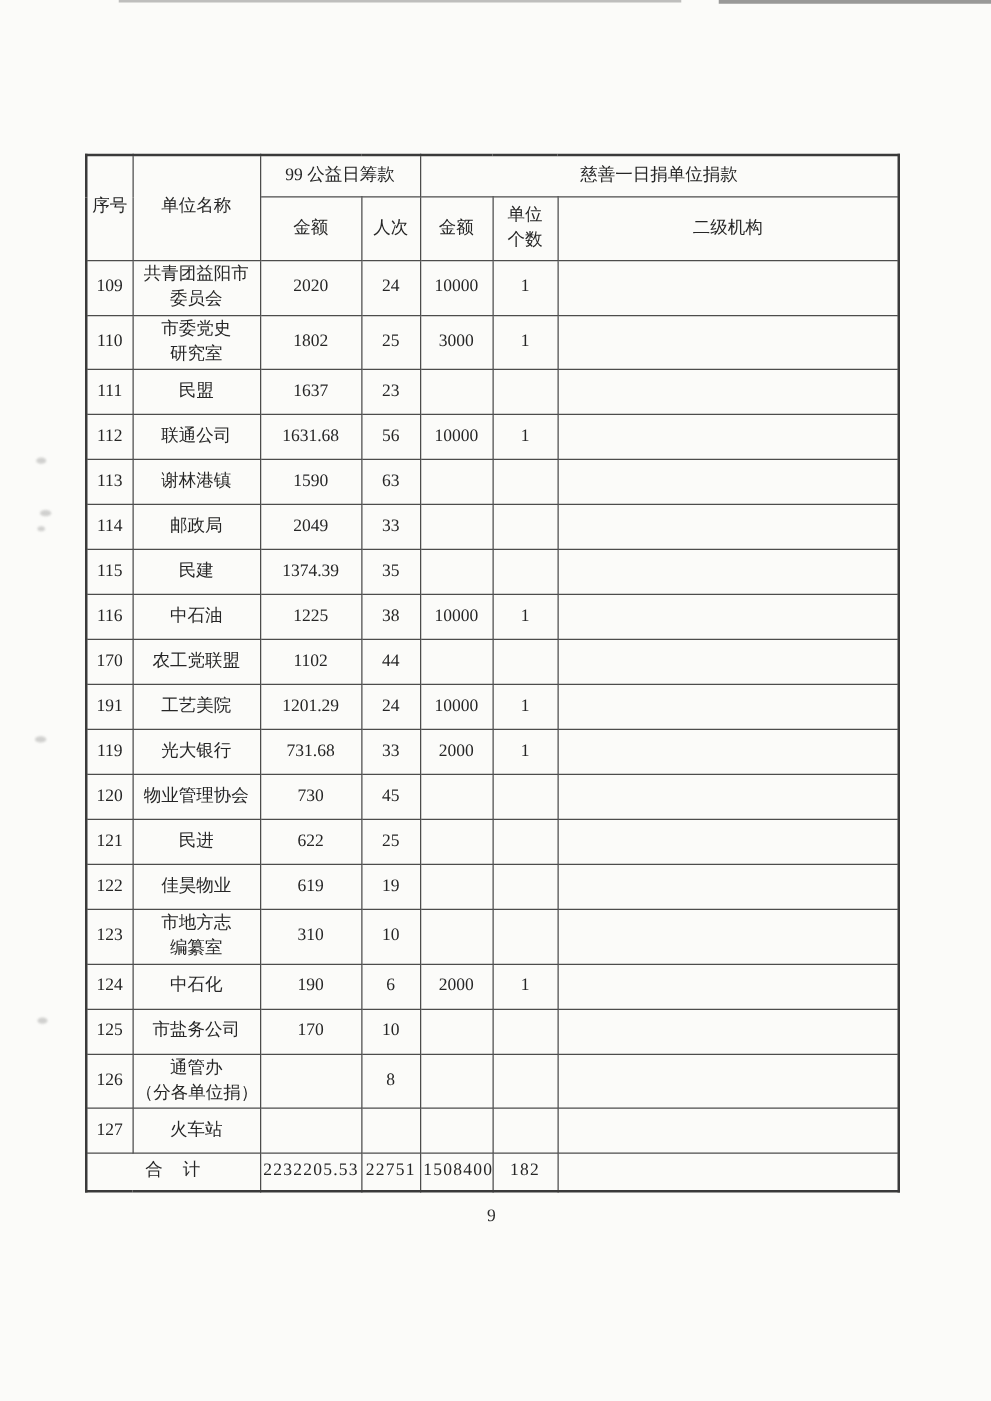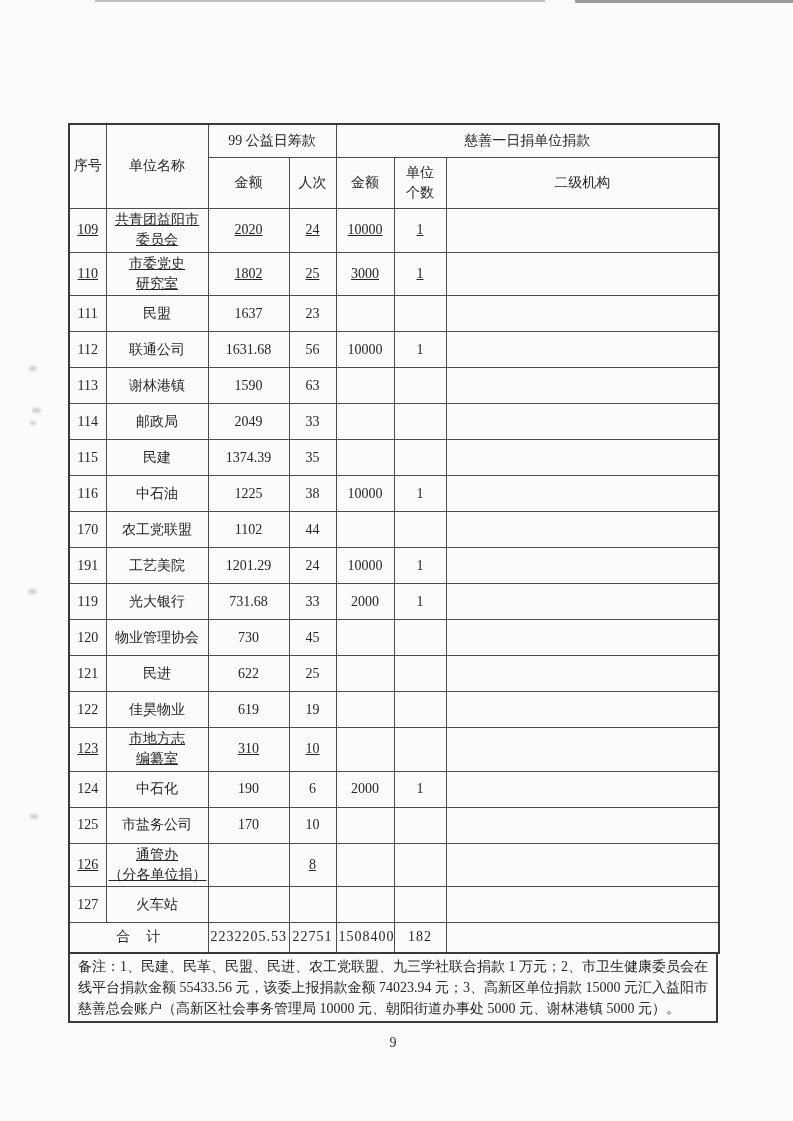--- a/index.html
+++ b/index.html
@@ -49,21 +49,21 @@
     vertical-align: middle;
     font-weight: normal;
     padding: 1px 2px;
     line-height: 1.45;
     overflow: visible;
   }
   table.main { border: 2px solid #3a3a3a; }
   thead tr.h1 th { height: 30px; }
   thead tr.h2 th { height: 48px; }
   tbody tr { height: 36px; }
-  tbody tr.tall { height: 42px; text-decoration: underline; }
+  tbody tr.tall { height: 42px; }
   tfoot tr { height: 30px; margin-left: 32px; }
   .pre { white-space: pre; }
   tfoot td { letter-spacing: 1px; }
   .note {
     width: 650px;
     box-sizing: border-box;
     border: 2px solid #3a3a3a;
     border-top: none;
     padding: 2px 8px 2px 8px;
     font-size: 14px;
@@ -302,20 +302,17 @@
           <td colspan="2">合　计</td>
           <td>2232205.53</td>
           <td>22751</td>
           <td>1508400</td>
           <td>182</td>
           <td></td>
         </tr>
       </tfoot>
     </table>
 
-    <div class="note">
-      <span>备注：1、民建、民革、民盟、民进、农工党联盟、九三学社联合捐款 1 万元；2、市卫生健康委员会在线平台捐款金额 55433.56 元，该委上报捐款金额 74023.94 元；3、高新区单位捐款 15000 元汇入益阳市慈善总会账户（高新区社会事务管理局 10000 元、朝阳街道办事处 5000 元、谢林港镇 5000 元）。</span>
-    </div>
 
     <div class="pageno">9</div>
 
   </div>
 </div>
 
 </body></html>

